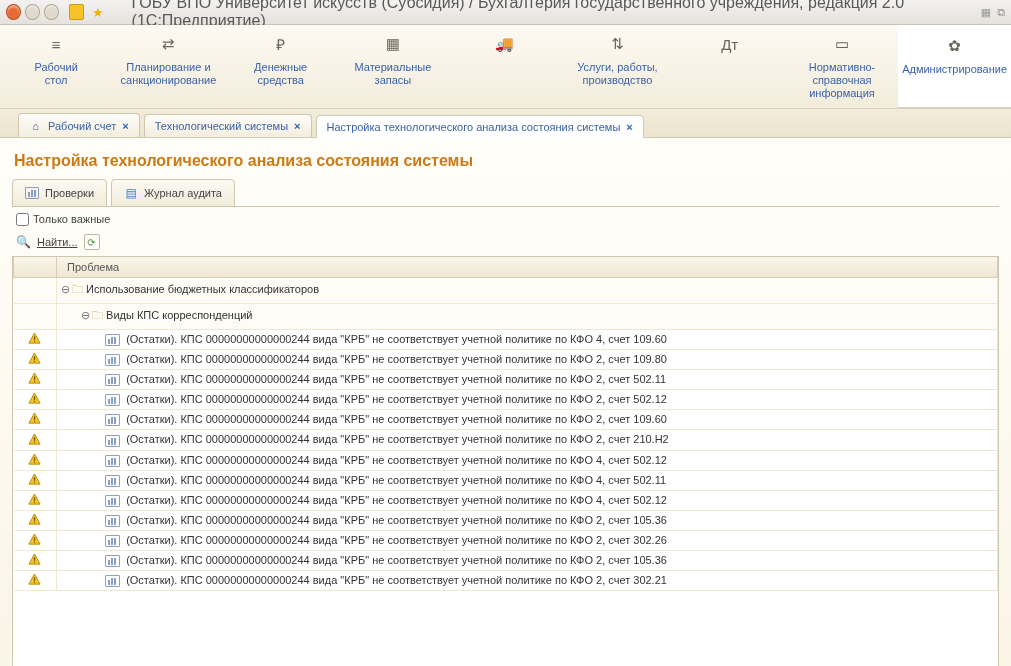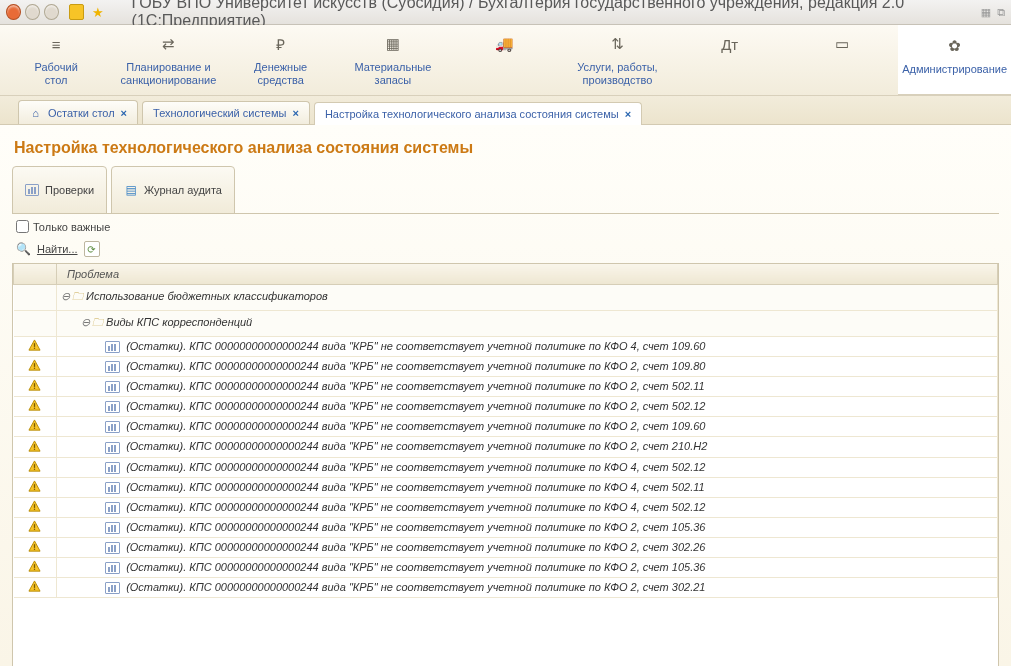--- a/index.html
+++ b/index.html
@@ -23,38 +23,38 @@
   .doctabs{display:flex;align-items:flex-end;background:linear-gradient(#f2ecdb,#ece4cd);height:28px;padding-left:18px;border-bottom:1px solid #d3cab2;}
   .doctab{display:flex;align-items:center;gap:6px;padding:5px 10px;background:linear-gradient(#fefdf9,#f2edde);border:1px solid #cfc6ad;border-bottom:none;border-radius:4px 4px 0 0;margin-right:4px;color:#3b61a8;cursor:pointer;}
   .doctab.active{background:#fff;border-color:#d3cab2;position:relative;top:1px;}
   .doctab .close{color:#2a66b0;font-weight:bold;font-size:11px;cursor:pointer;}
   .doctab .ic{width:13px;height:13px;display:inline-flex;align-items:center;justify-content:center;font-size:11px;}
   
   .content{flex:1;background:linear-gradient(#fffef9,#faf5e7);padding:10px 12px 0 12px;display:flex;flex-direction:column;overflow:hidden;}
   h1.page{color:#cc7a15;font-size:16px;font-weight:bold;margin:4px 0 8px 2px;}
   
   .sectabs{display:flex;align-items:center;border-bottom:1px solid #cfc6ad;margin-bottom:0;}
-  .sectab{display:flex;align-items:center;gap:6px;padding:16px 12px;background:linear-gradient(#fcfaf3,#f1ebd9);border:1px solid #cfc6ad;border-radius:4px 4px 0 0;color:#444;margin-right:4px;cursor:pointer;position:relative;top:1px;}
+  .sectab{display:flex;align-items:center;gap:6px;padding:6px 12px;background:linear-gradient(#fcfaf3,#f1ebd9);border:1px solid #cfc6ad;border-radius:4px 4px 0 0;color:#444;margin-right:4px;cursor:pointer;position:relative;top:1px;}
   .sectab.active{background:#fff;border-bottom-color:#fff;}
   .sectab.highlight{outline:3px solid #e13b2f;outline-offset:-1px;z-index:2;}
   .sectab .ic{width:14px;height:14px;display:flex;align-items:center;justify-content:center;font-size:12px;}
   
   .toolbar{display:flex;align-items:center;gap:10px;padding:6px 4px;}
-  .chk{display:flex;align-items:center;gap:4px;color:#444;}
+  .chk{display:flex;gap:4px;color:#444;}
   .chk input{margin:0;}
   .findrow{display:flex;align-items:center;gap:6px;padding:2px 4px 6px;}
   .findrow .mag{color:#8a8570;font-size:12px;}
   .findrow .lbl{color:#444;text-decoration:underline;}
   .findrow .rf{width:14px;height:14px;border:1px solid #bdb69f;border-radius:2px;display:flex;align-items:center;justify-content:center;color:#5b8b3f;font-size:10px;background:#fff;}
   
   .tblwrap{flex:1;background:#fff;border:1px solid #cfc6ad;border-bottom:none;overflow:auto;}
   table{border-collapse:collapse;width:100%;}
-  th{background:linear-gradient(#f9f5ea,#eee7d2);text-align:left;font-weight:normal;color:#555;padding:4px 10px;border:1px solid #d6ceb7;border-top:none;font-style:italic;}
+  th{background:linear-gradient(#f9f5ea,#eee7d2);text-align:left;font-weight:normal;color:#555;padding:4px 10px;border:1px solid #d6ceb7;border-top:none;}
   th.ic-col{width:22px;}
-  td{padding:3px 4px;border-bottom:1px solid #eee7d2;border-right:1px solid #eee7d2;white-space:nowrap;font-style:italic;}
+  td{padding:3px 4px;border-bottom:1px solid #eee7d2;border-right:1px solid #eee7d2;white-space:nowrap;}
   td.ic-cell{width:22px;text-align:center;padding:2px 0;}
   tr.group td{background:#fdfcf7;}
   .tw{display:inline-block;width:9px;text-align:center;color:#777;margin-right:2px;}
   .warn-ic{display:inline-block;width:13px;height:13px;}
   .warn-ic svg{display:block;}
   .folder-ic{color:#c9a94f;font-size:11px;}
   .hist-ic{display:inline-block;width:13px;height:10px;border:1px solid #8aa0c7;border-radius:1px;position:relative;vertical-align:middle;}
   .hist-ic::before{content:"";position:absolute;left:2px;bottom:1px;width:2px;height:5px;background:#8aa0c7;}
   .hist-ic::after{content:"";position:absolute;left:5px;bottom:1px;width:2px;height:7px;background:#8aa0c7;box-shadow:3px 0 0 #8aa0c7;}
   .journal-ic{color:#3b82c4;font-size:12px;}
@@ -99,31 +99,32 @@
       </div>
       <div class="navitem">
         <div class="ic">⇅</div>
         <div class="lbl">Услуги, работы,<br>производство</div>
       </div>
       <div class="navitem">
         <div class="ic">Дт</div>
       </div>
       <div class="navitem">
         <div class="ic">▭</div>
+        <div class="lbl">Нормативно-справочная<br>информация</div>
       </div>
       <div class="navitem active">
         <div class="ic">✿</div>
         <div class="lbl">Администрирование</div>
       </div>
     </div>
 
   <div class="doctabs">
     <div class="doctab">
       <span class="ic">⌂</span>
-      <span>Остатки стол</span>
+      <span>Рабочий счет</span>
       <span class="close">×</span>
     </div>
     <div class="doctab">
       <span>Технологический системы</span>
       <span class="close">×</span>
     </div>
     <div class="doctab active">
       <span>Настройка технологического анализа состояния системы</span>
       <span class="close">×</span>
     </div>

